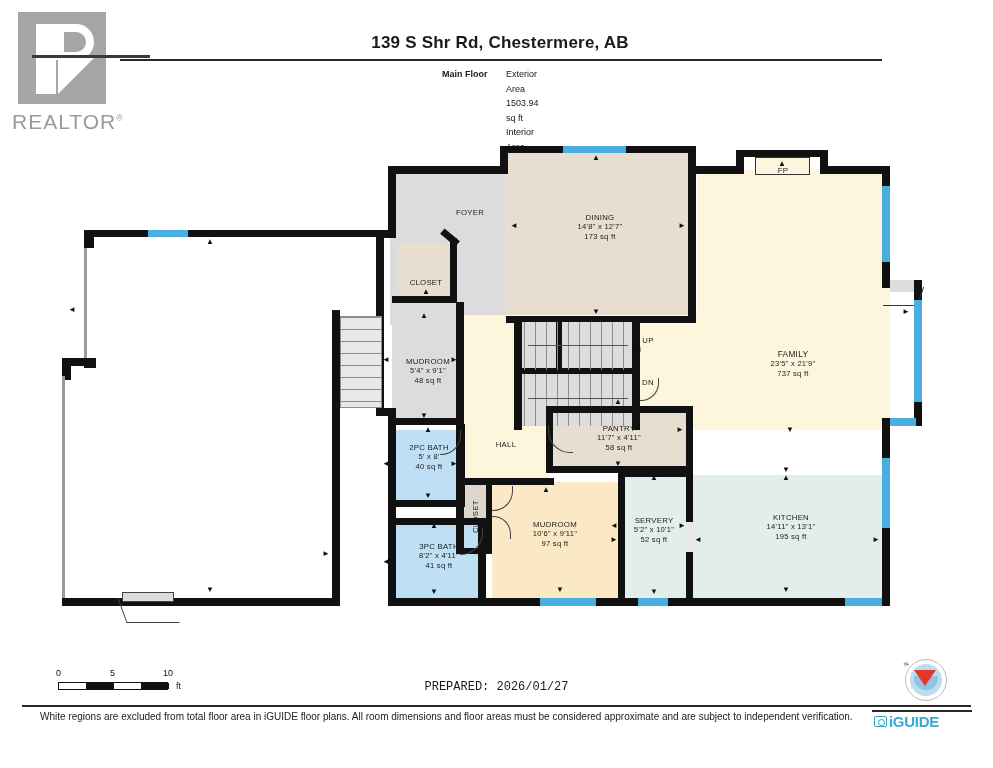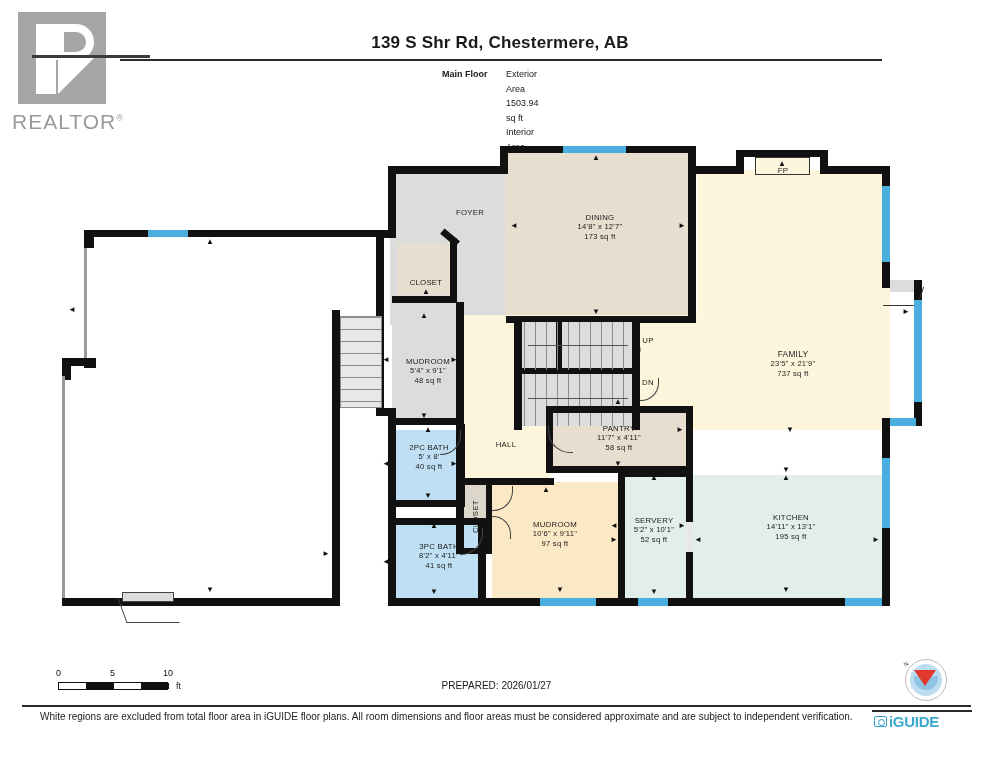--- a/index.html
+++ b/index.html
@@ -46,21 +46,21 @@
   .stairfill{position:absolute;background:#dcdcdc;}
   .arrowline{position:absolute;background:#555;height:1px;}
 
   
   #scalebar{position:absolute;left:58px;top:682px;width:110px;height:8px;
             border:1px solid #111;box-sizing:border-box;background:#fff;}
   #scalebar div{position:absolute;top:0;height:100%;background:#111;}
   .sc-num{position:absolute;font-size:9px;color:#111;}
   #sc-ft{position:absolute;left:176px;top:681px;font-size:9px;}
 
-  #prepared{position:absolute;left:0;top:680px;width:993px;text-align:center;font-size:10px;}
+  #prepared{position:absolute;left:0;top:680px;width:993px;text-align:center;font-size:12px;font-family:Liberation Mono, monospace;}
 
   #compass{position:absolute;left:905px;top:659px;width:44px;height:44px;}
   #compass .ring{position:absolute;left:0;top:0;width:42px;height:42px;border-radius:50%;
                  border:1px solid #c9b7b7;background:#fff;box-sizing:border-box;}
   #compass .blue{position:absolute;left:5px;top:5px;width:32px;height:32px;border-radius:50%;
                  background:#bcdcf0;}
   #compass .blue2{position:absolute;left:9px;top:17px;width:24px;height:14px;
                   background:#8fc4e4;border-radius:0 0 12px 12px;}
   #compass .red{position:absolute;left:9px;top:11px;width:0;height:0;
                 border-left:11px solid transparent;border-right:11px solid transparent;

